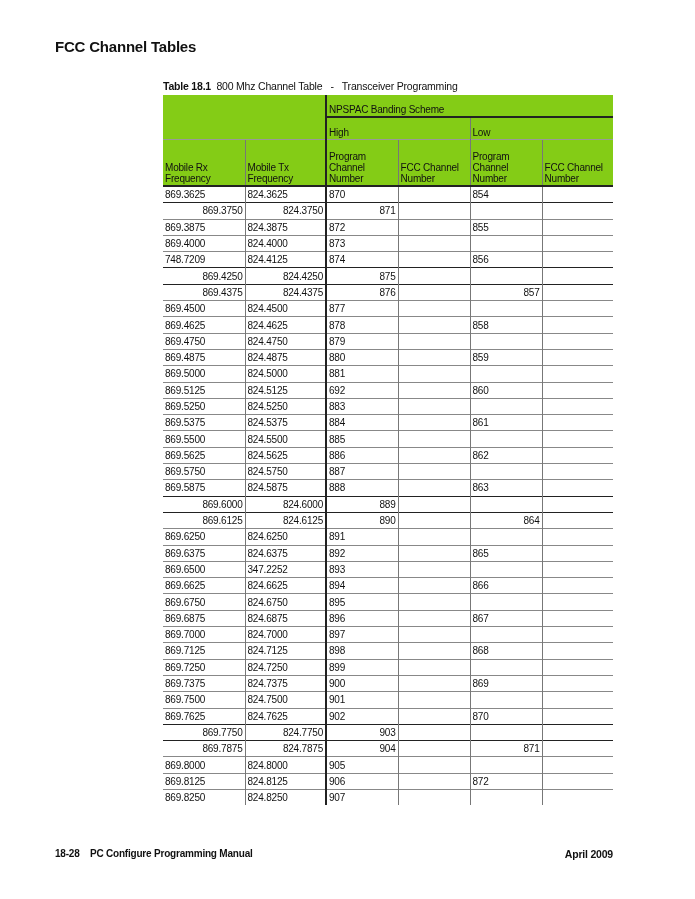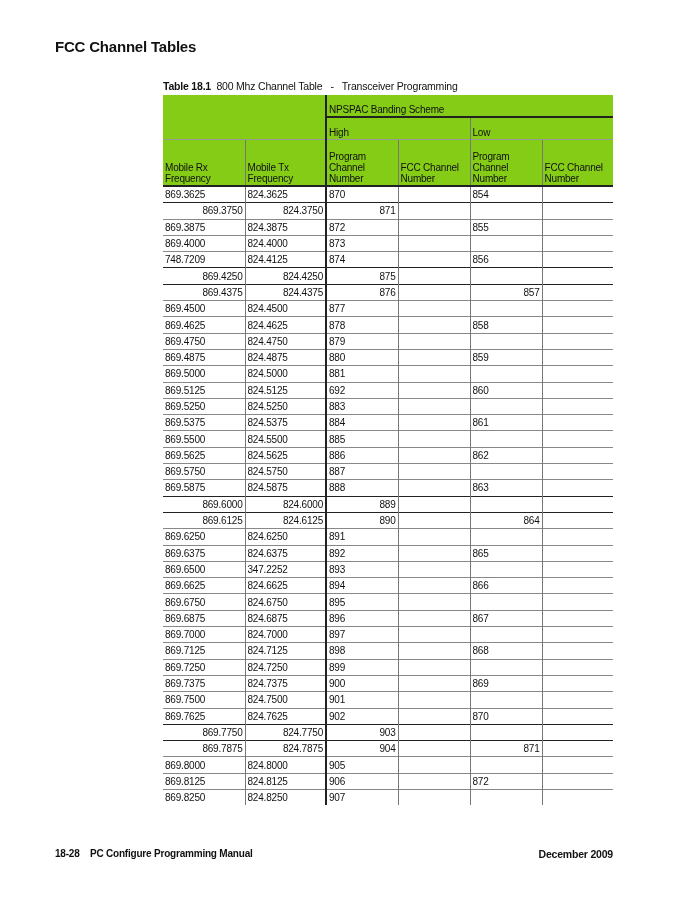--- a/index.html
+++ b/index.html
@@ -367,13 +367,13 @@
         <td class="vl">824.8250</td>
         <td class="vl-strong">907</td>
         <td class="vl"></td>
         <td class="vl"></td>
         <td class="vl"></td>
       </tr>
     </tbody>
 </table>
 
 <div class="footer-left"><span>18-28</span>    <span>PC Configure Programming Manual</span></div>
-<div class="footer-right">December 2009</div>
+<div class="footer-right">April 2009</div>
 
 </body></html>

